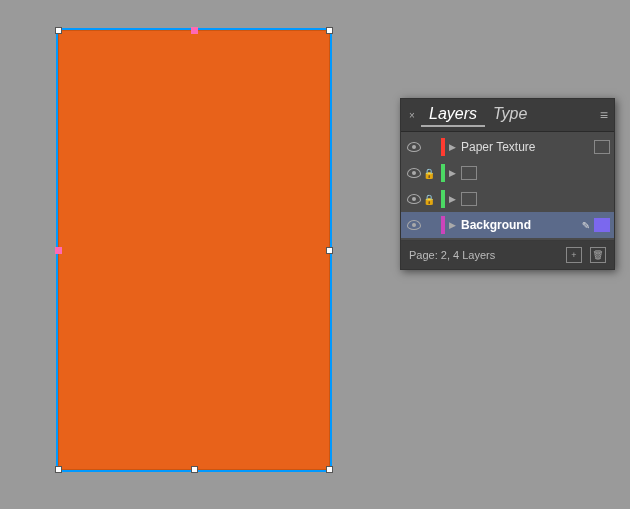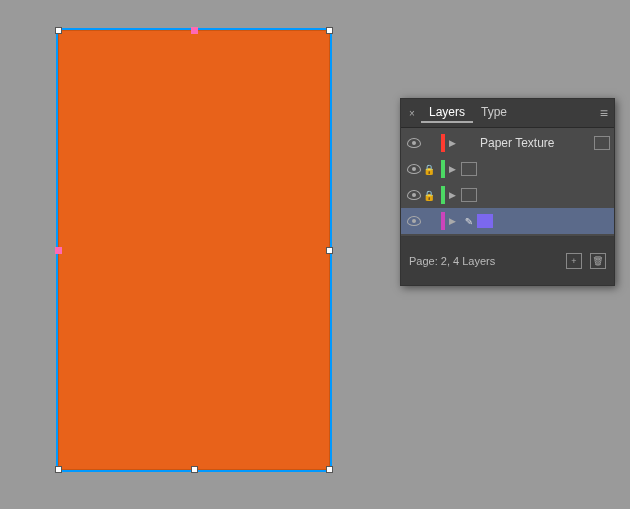--- a/index.html
+++ b/index.html
@@ -92,23 +92,24 @@
       cursor: pointer;
       display: flex;
       align-items: center;
       justify-content: center;
       margin-right: 4px;
     }
 
     .panel-tab {
       padding: 2px 8px;
       color: #ccc;
-      font-size: 12px;
+      font-size: 16px;
       cursor: pointer;
       border-bottom: 2px solid transparent;
+      font-style: italic;
     }
 
     .panel-tab.active {
       color: white;
       border-bottom: 2px solid #aaa;
     }
 
     .panel-menu-btn {
       color: #aaa;
       font-size: 14px;
@@ -190,21 +191,20 @@
       flex-shrink: 0;
     }
 
     .layer-name {
       flex: 1;
       color: #ddd;
       font-size: 12px;
       white-space: nowrap;
       overflow: hidden;
       text-overflow: ellipsis;
-      margin-left: 19px;
     }
 
     .layer-row.selected .layer-name {
       color: white;
       font-weight: 600;
     }
 
     .layer-edit-icon {
       width: 16px;
       height: 16px;
@@ -233,21 +233,21 @@
 
     .layer-page-icon.empty {
       background-color: transparent;
       border-color: #888;
     }
 
     .panel-footer {
       display: flex;
       align-items: center;
       justify-content: space-between;
-      padding: 16px 8px;
+      padding: 6px 8px;
       border-top: 1px solid #3a3a3a;
       background-color: #3c3c3c;
     }
 
     .footer-text {
       color: #bbb;
       font-size: 11px;
     }
 
     .footer-icons {
@@ -334,20 +334,21 @@
       </div>
 
       <div class="layer-row selected">
         <div class="layer-visibility">
           <div class="eye-icon"></div>
         </div>
         <div class="layer-lock">
         </div>
         <div class="layer-color-strip" style="background-color:#cc44bb;"></div>
         <span class="layer-expand">▶</span>
+        <span class="layer-name">Background</span>
         <span class="layer-edit-icon">✎</span>
         <div class="layer-page-icon filled"></div>
       </div>
 
     </div>
 
     <div class="panel-footer">
       <span class="footer-text">Page: 2, 4 Layers</span>
       <div class="footer-icons">
         <div class="footer-icon">+</div>

